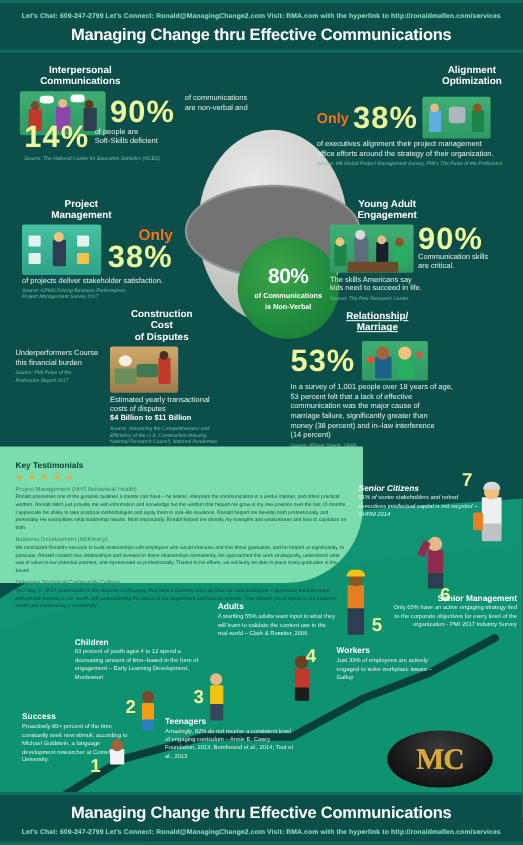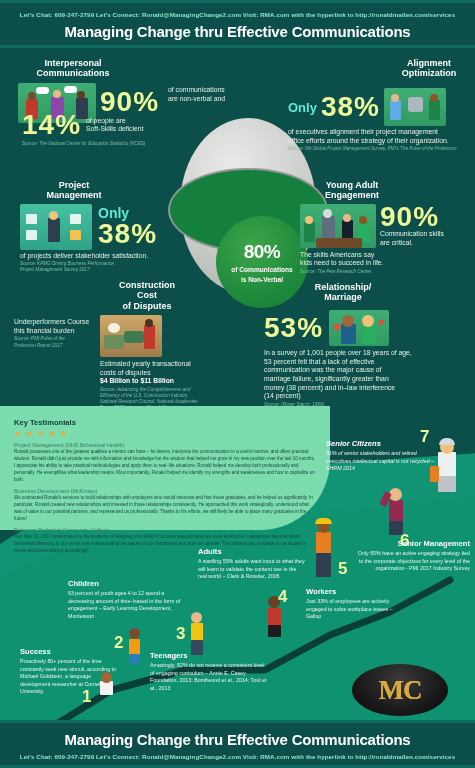--- a/index.html
+++ b/index.html
@@ -38,21 +38,21 @@
   
   .eye-wrap { position:absolute; left:168px; top:118px; width:160px; height:190px; }
   .eye-ball {
     position:absolute; left:12px; top:0; width:136px; height:176px;
     border-radius:50%;
     background:radial-gradient(circle at 38% 26%, #e9eae8 0%, #c9cbc7 55%, #a9aca7 100%);
   }
   .eye-lens {
     position:absolute; left:0px; top:50px; width:160px; height:84px;
     border-radius:50%;
-    background:#15803d;
+    background:#737373;
     border:2px solid #8f9490;
   }
   .eye-iris {
     position:absolute; left:46px; top:46px; width:92px; height:92px;
     border-radius:50%;
     background:radial-gradient(circle at 40% 34%, #3da54a 0%, #1f8a3c 60%, #157a34 100%);
     display:flex; flex-direction:column; align-items:center; justify-content:center;
     text-align:center; color:#fff;
   }
   .eye-pct { font-size:19px; font-weight:bold; line-height:1; letter-spacing:-.5px; }
@@ -60,21 +60,21 @@
   .eye-l2 { font-size:6.6px; font-weight:bold; margin-top:3px; }
 
   
   .stat { position:absolute; color:#e8f5ee; }
   .stat-head {
     font-size:9px; font-weight:bold; color:#ffffff; text-align:center; line-height:1.15;
   }
   .bignum {
     font-size:28px; font-weight:bold; color:#eef79a; line-height:.95; letter-spacing:1px;
   }
-  .only { font-size:13px; font-weight:bold; color:#5eead4; }
+  .only { font-size:13px; font-weight:bold; color:#f97316;text-align:right; }
   .desc { font-size:6.8px; color:#e4f2ea; line-height:1.28; }
   .src { font-size:4.6px; font-style:italic; color:#7fbda8; line-height:1.3; margin-top:1px; }
 
   
   .pic { border-radius:2px; position:relative; overflow:hidden; }
   .pic.g { background:linear-gradient(#3fae74,#2f9a63); }
   .pic.t { background:linear-gradient(#46c1a0,#2fa388); }
   .fig { position:absolute; border-radius:1px; }
 
   
@@ -286,21 +286,21 @@
   <div class="stat" style="left:100px; top:360px; width:120px;">
     <div class="desc">Estimated yearly transactional</div>
     <div class="desc">costs of disputes</div>
     <div class="desc" style="font-weight:bold; color:#ffffff;">$4 Billion to $11 Billion</div>
     <div class="src">Source: Advancing the Competitiveness and</div>
     <div class="src" style="margin-top:0;">Efficiency of the U.S. Construction Industry,</div>
     <div class="src" style="margin-top:0;">National Research Council, National Academies</div>
     <div class="src" style="margin-top:0;">Press, 2009, at pages 11 and 18.</div>
   </div>
 
-  <div class="stat" style="left:288px; top:282px; width:110px;">
+  <div class="stat" style="left:288px; top:282px; width:110px;text-decoration:underline;">
     <div class="stat-head">
       <div>Relationship/</div>
       <div>Marriage</div>
     </div>
   </div>
   <div class="stat" style="left:264px; top:310px; width:206px;">
     <div style="display:flex; align-items:center;">
       <div class="bignum">53%</div>
       <div class="pic g" style="width:60px; height:36px; margin-left:6px;">
         <div class="fig" style="left:12px; top:14px; width:15px; height:20px; background:#1f618d;"></div>

